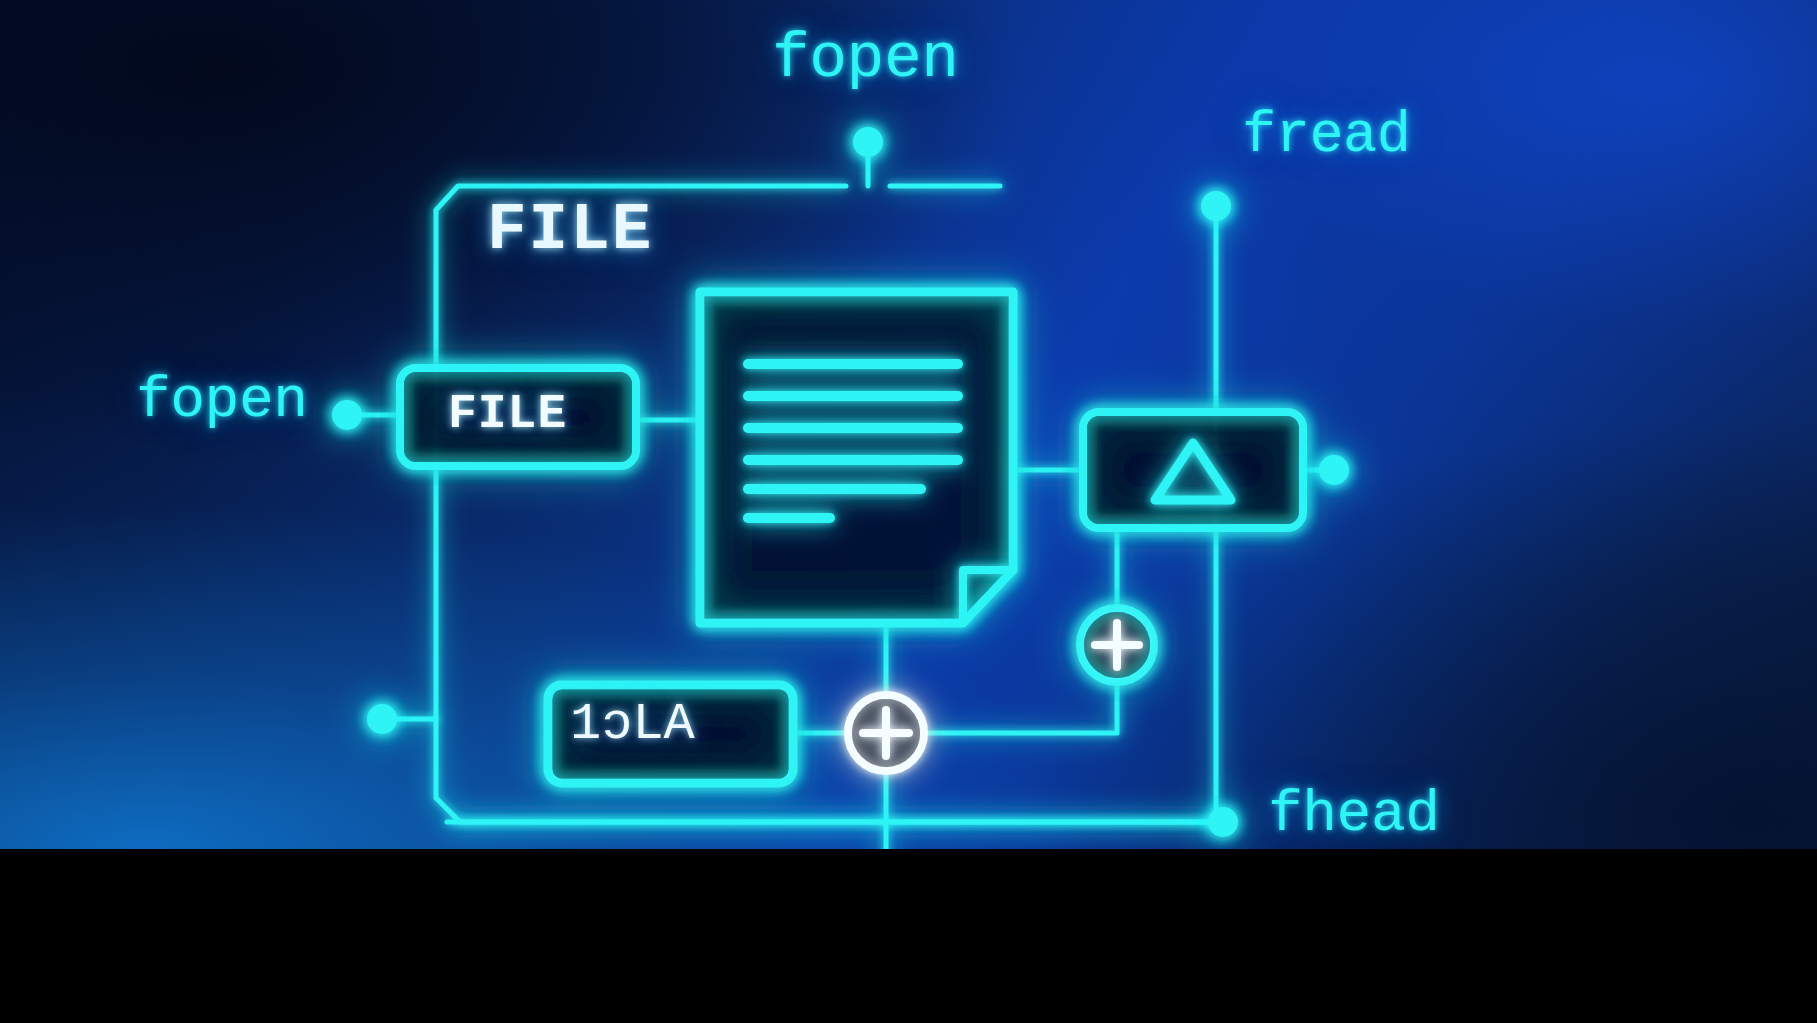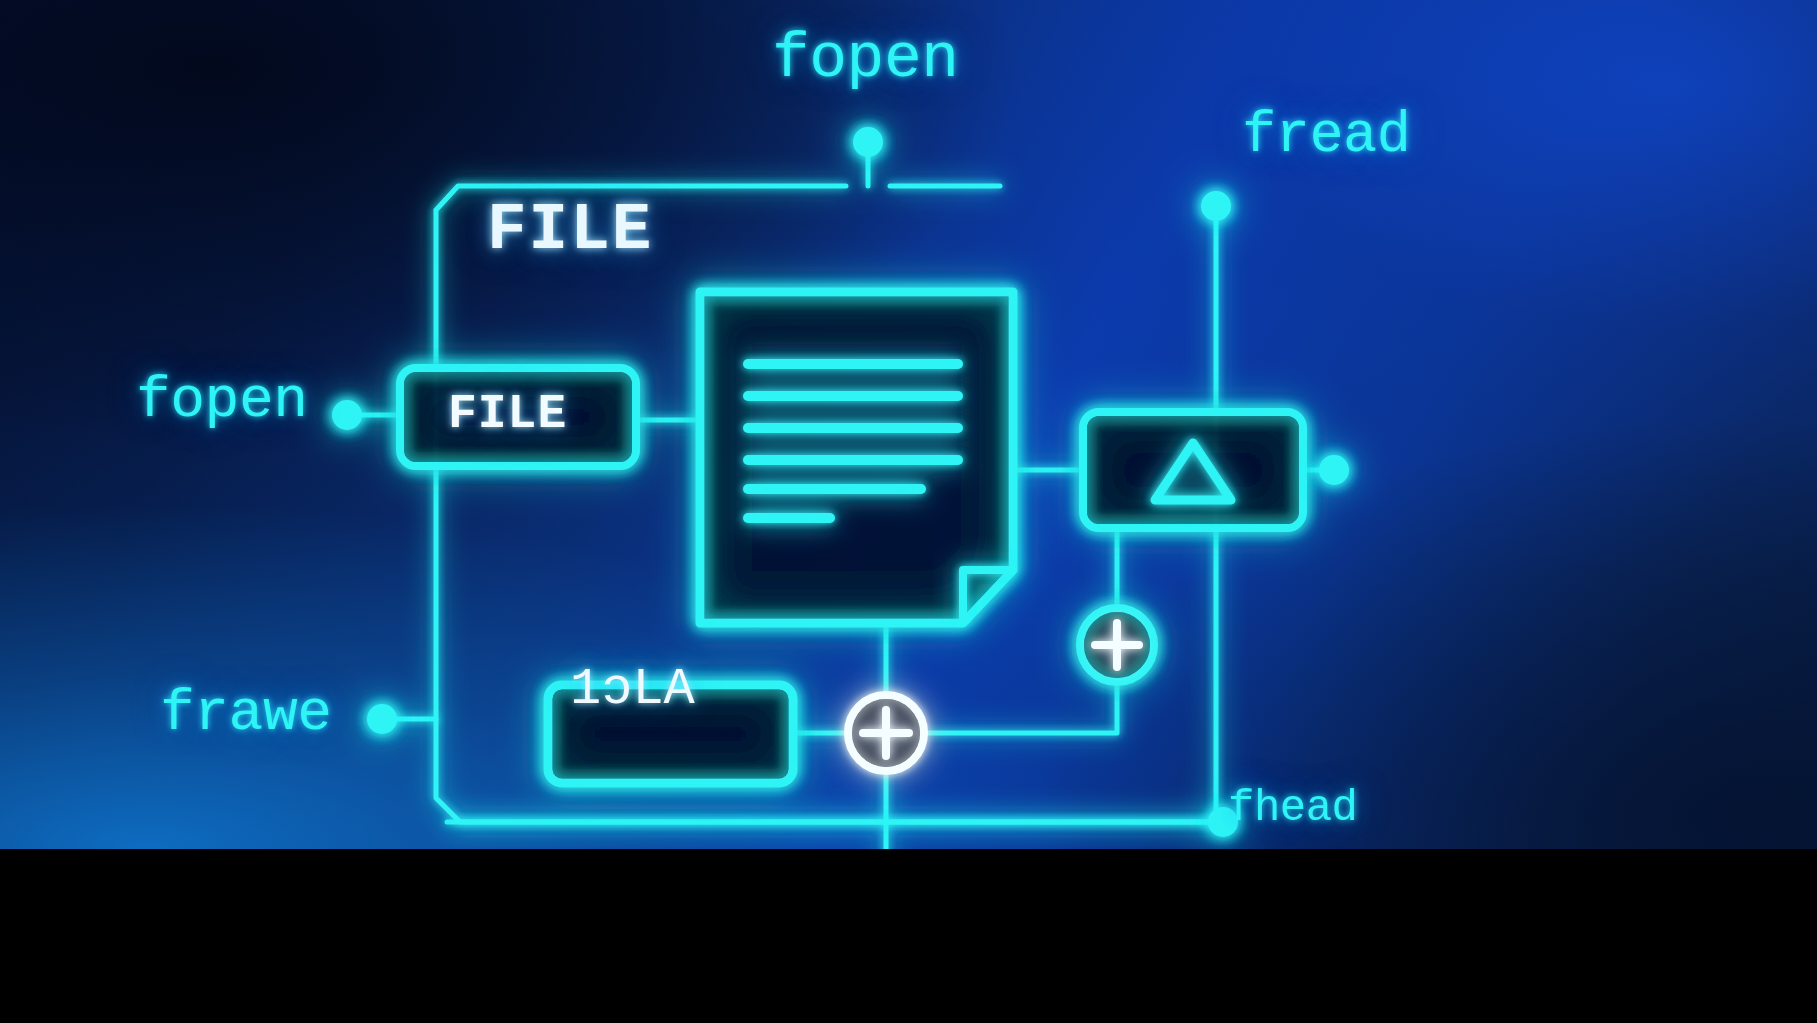--- a/index.html
+++ b/index.html
@@ -81,21 +81,21 @@
       0 0 6px rgba(40,240,255,0.85),
       0 0 18px rgba(20,180,255,0.55),
       0 0 38px rgba(10,120,220,0.35);
     line-height: 1;
   }
   .lbl-fopen-top  { left: 772px;  top: 28px;  font-size: 63px; }
   .lbl-fread      { left: 1242px; top: 108px; font-size: 57px; }
   .lbl-fopen-left { left: 136px;  top: 372px; font-size: 58px; }
   .lbl-bufsated   { left: 1363px; top: 373px; font-size: 58px; }
   .lbl-frawe      { left: 160px;  top: 685px; font-size: 58px; }
-  .lbl-fhead      { left: 1228px; top: 786px; font-size: 44px; }
+  .lbl-fhead      { left: 1268px; top: 786px; font-size: 58px; }
   .lbl-idio       { left: 802px;  top: 924px; font-size: 56px; letter-spacing: 0px; }
 
   .lbl-file-big {
     position: absolute;
     left: 487px;
     top: 198px;
     font-size: 66px;
     font-weight: 700;
     letter-spacing: 2px;
     color: #e9f7ff;
@@ -115,21 +115,21 @@
     color: #f2fbff;
     text-shadow:
       0 0 7px rgba(180,240,255,0.9),
       0 0 20px rgba(60,190,255,0.6),
       0 0 40px rgba(20,120,220,0.35);
     line-height: 1;
   }
   .lbl-iola {
     position: absolute;
     left: 570px;
-    top: 664px;
+    top: 699px;
     font-size: 52px;
     font-weight: 400;
     letter-spacing: 0px;
     color: #eefaff;
     text-shadow:
       0 0 7px rgba(170,235,255,0.85),
       0 0 20px rgba(60,190,255,0.55),
       0 0 38px rgba(20,120,220,0.3);
     line-height: 1;
   }
@@ -264,21 +264,20 @@
     </g>
   </svg>
 
   <div class="lbl lbl-fopen-top">fopen</div>
 
   <div class="lbl lbl-fread">fread</div>
 
   <div class="lbl lbl-fopen-left">fopen</div>
 
 
-  <div class="lbl lbl-frawe">frawe</div>
 
   <div class="lbl lbl-fhead">fhead</div>
 
 
   <div class="lbl-file-big">FILE</div>
 
   <div class="lbl-file-box">FILE</div>
 
   <div class="lbl-iola">1ɔLA</div>
 

